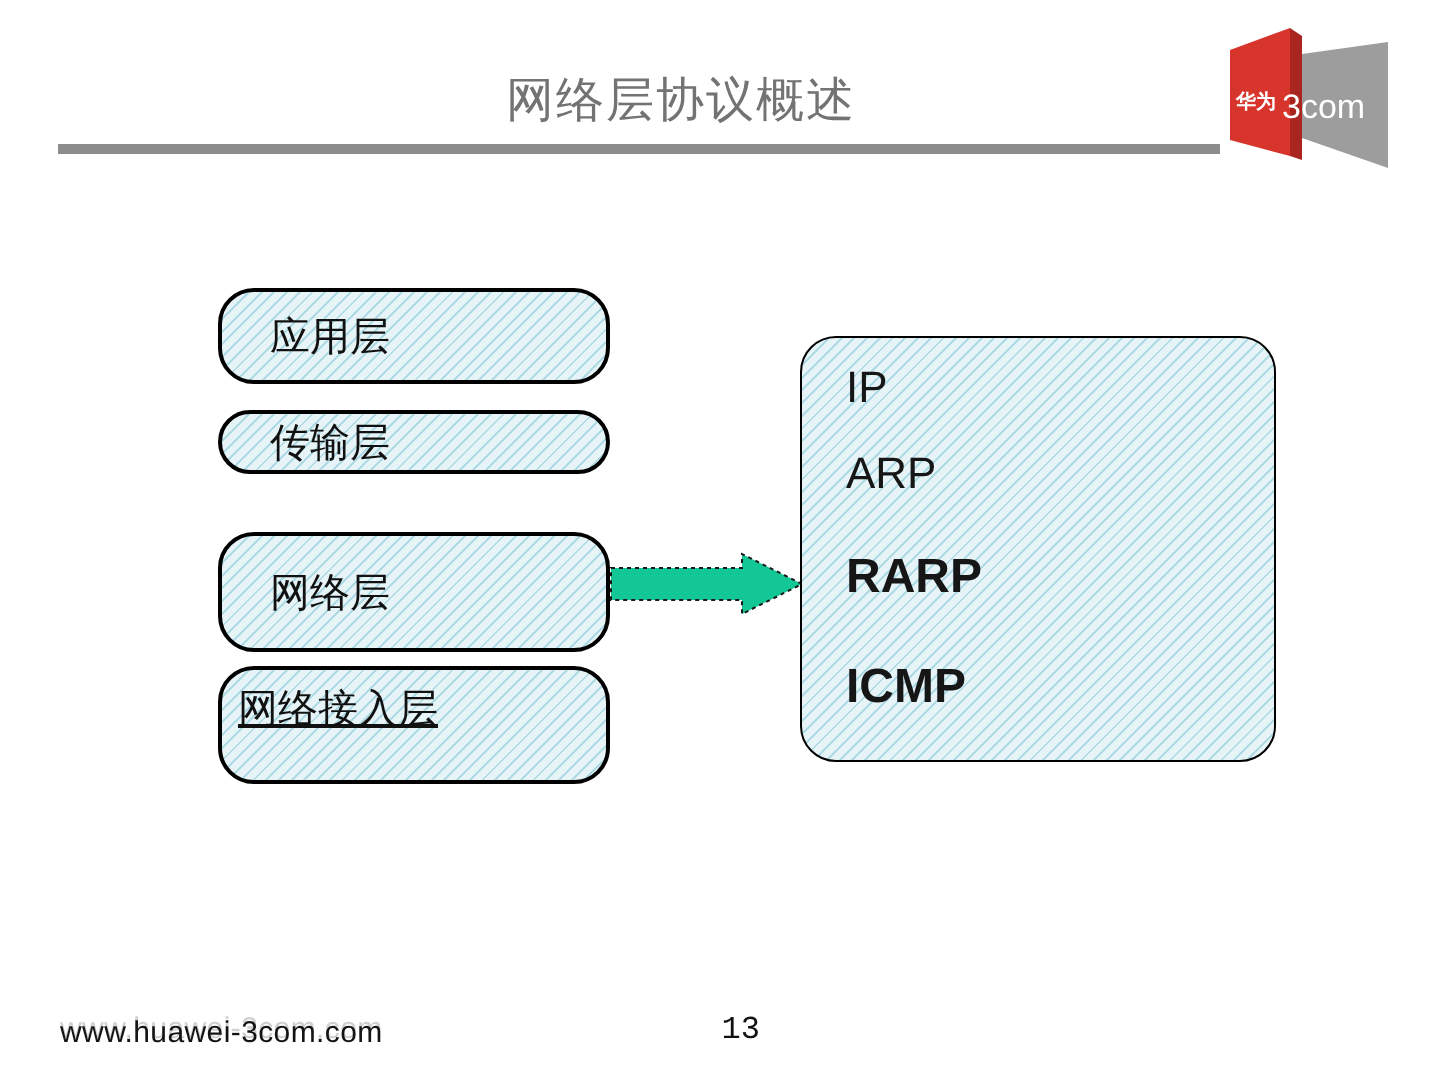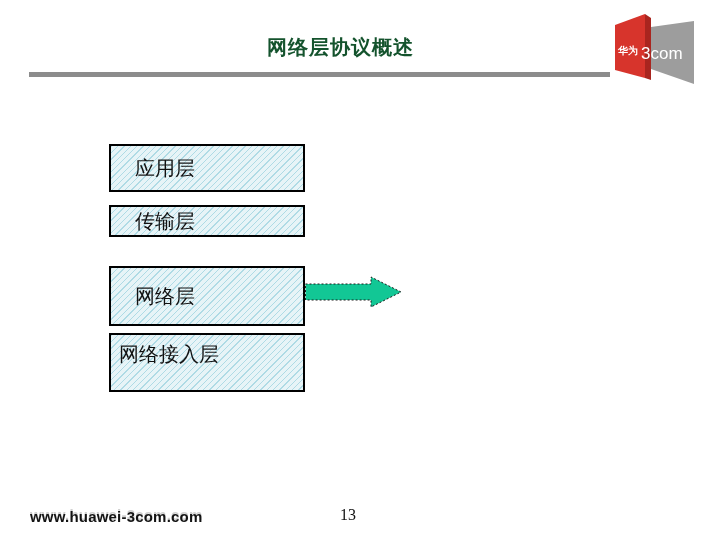--- a/index.html
+++ b/index.html
@@ -3,67 +3,68 @@
 <meta charset="utf-8">
 <style>
   html,body{margin:0;padding:0;background:#fff;}
   #slide{
     position:relative;width:720px;height:540px;background:#ffffff;overflow:hidden;
     font-family:"Liberation Sans",sans-serif;
   }
   
   #title{
     position:absolute;left:0;top:34px;width:681px;text-align:center;
-    font-size:20px;font-weight:bold;color:#14532d;letter-spacing:1px;
+    font-size:24px;font-weight:normal;color:#737373;letter-spacing:1px;
   }
   #rule{
     position:absolute;left:29px;top:72px;width:581px;height:5px;background:#8C8C8C;
   }
   #logo{position:absolute;left:610px;top:12px;width:88px;height:78px;text-align:right;}
   
   .hatch{
     background-color:#E7F4F7;
     background-image:repeating-linear-gradient(
       135deg,
       rgba(128,198,214,0.55) 0px, rgba(128,198,214,0.55) 1px,
       transparent 1px, transparent 4.5px);
+    border-radius:18px;
   }
   .layer-box{
     position:absolute;left:109px;width:196px;
     border:2px solid #000;box-sizing:border-box;
     display:flex;align-items:center;
     font-size:20px;color:#111;
   }
   .layer-box .lbl{padding-left:24px;}
   #layer-0{top:144px;height:48px;}
   #layer-1{top:205px;height:32px;}
   #layer-2{top:266px;height:60px;}
   #layer-3{top:333px;height:59px;align-items:flex-start;}
-  #layer-3 .lbl{padding-left:8px;padding-top:6px;}
+  #layer-3 .lbl{padding-left:8px;padding-top:6px;text-decoration:underline;}
   
   #proto-box{
     position:absolute;left:400px;top:168px;width:238px;height:213px;
     border:1.5px solid #000;box-sizing:border-box;
   }
   .proto{position:absolute;left:22px;color:#161616;}
   #proto-0{top:12px;font-size:22px;font-weight:400;}
   #proto-1{top:55px;font-size:22px;font-weight:400;}
   #proto-2{top:106px;font-size:24px;font-weight:700;}
   #proto-3{top:161px;font-size:24px;font-weight:700;}
   
   #arrow{position:absolute;left:305px;top:275px;width:97px;height:34px;}
   
   #footer-url{
     position:absolute;left:30px;top:508px;
-    font-size:15px;font-weight:bold;color:#141414;letter-spacing:0.2px;
+    font-size:15px;font-weight:normal;color:#141414;letter-spacing:0.2px;
     text-shadow:0 -2px 0 rgba(170,170,170,0.55);
   }
   #page-number{
-    position:absolute;left:340px;top:506px;width:40px;text-align:left;
-    font-family:Liberation Serif, serif;font-size:16px;color:#111;
+    position:absolute;left:340px;top:506px;width:40px;text-align:right;
+    font-family:Liberation Mono, monospace;font-size:16px;color:#111;
   }
 </style>
 </head>
 <body>
 
 <div id="slide">
 
   <div id="title">网络层协议概述</div>
   <div id="rule"></div>
 
@@ -87,17 +88,23 @@
     <span class="lbl">网络层</span>
   </div>
   <div id="layer-3" class="layer-box hatch">
     <span class="lbl">网络接入层</span>
   </div>
 
   <svg id="arrow" viewBox="0 0 97 34">
     <polygon points="0.5,9 66,9 66,2 96,17 66,32 66,25 0.5,25" fill="#12C795" stroke="#1a1a1a" stroke-width="1" stroke-dasharray="2,2"></polygon>
   </svg>
 
+  <div id="proto-box" class="hatch">
+    <div id="proto-0" class="proto">IP</div>
+    <div id="proto-1" class="proto">ARP</div>
+    <div id="proto-2" class="proto">RARP</div>
+    <div id="proto-3" class="proto">ICMP</div>
+  </div>
 
   <div id="footer-url">www.huawei-3com.com</div>
   <div id="page-number">13</div>
 
 </div>
 
 </body></html>

